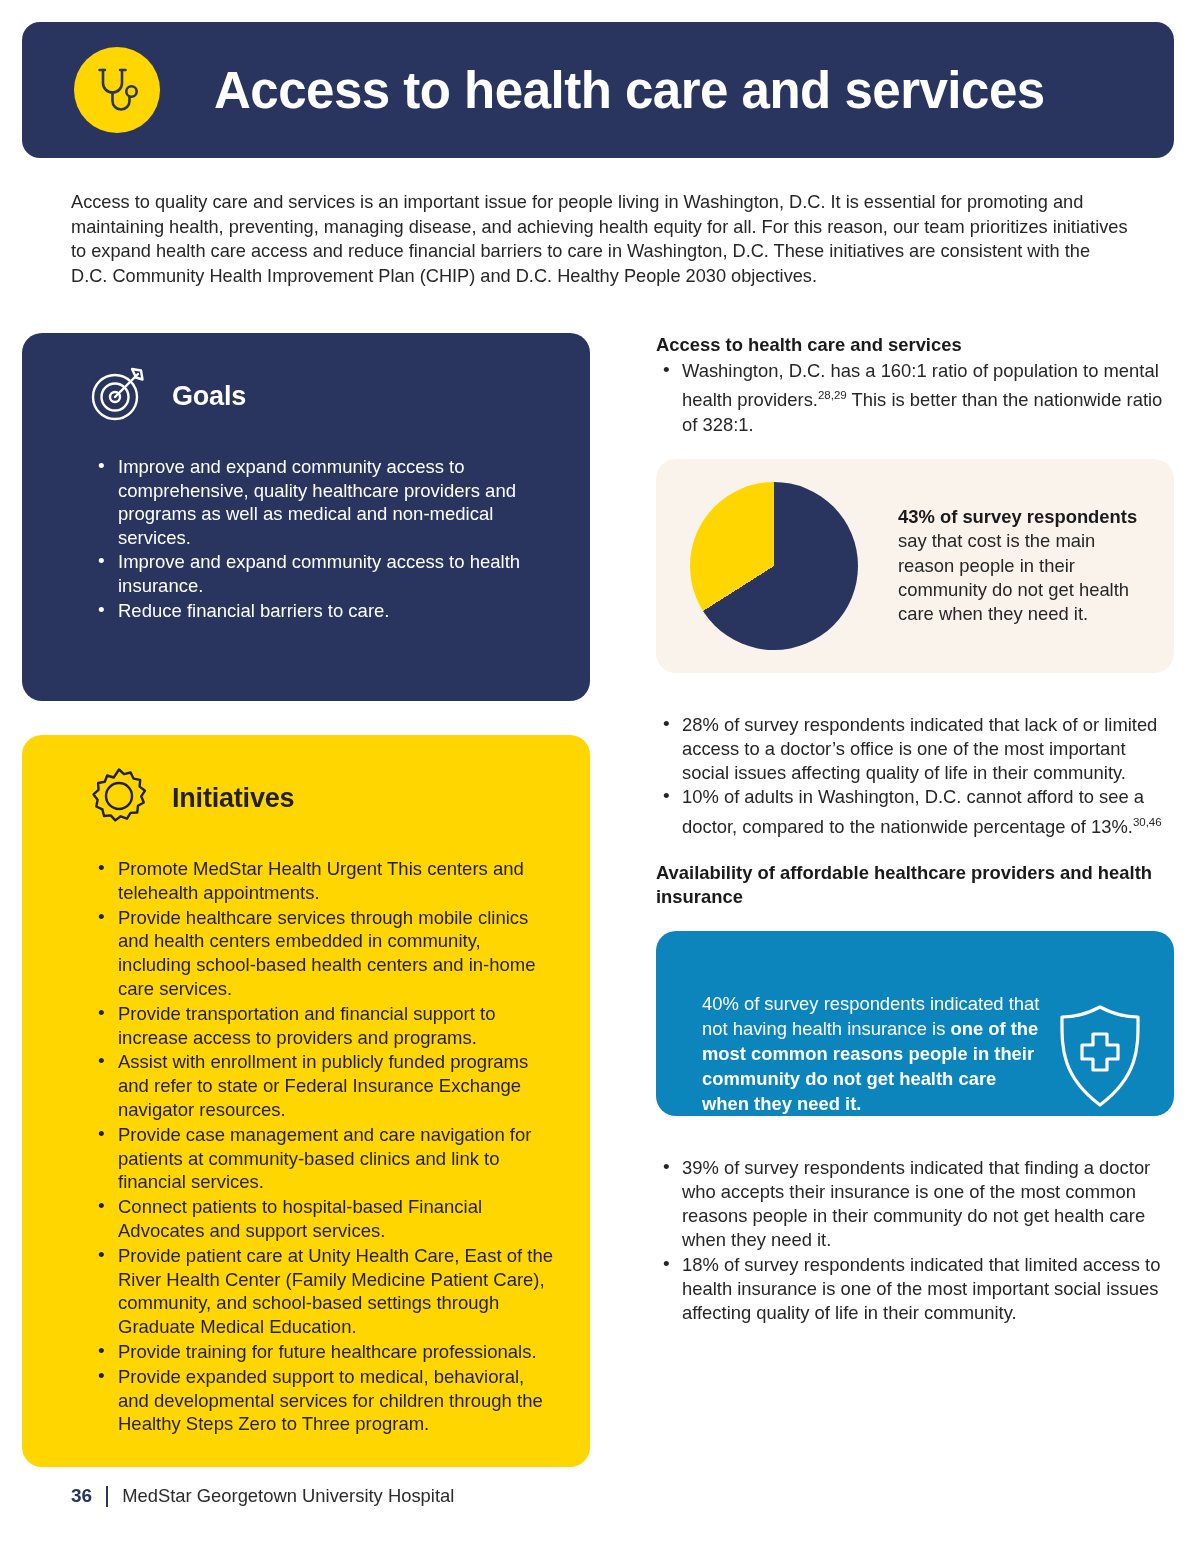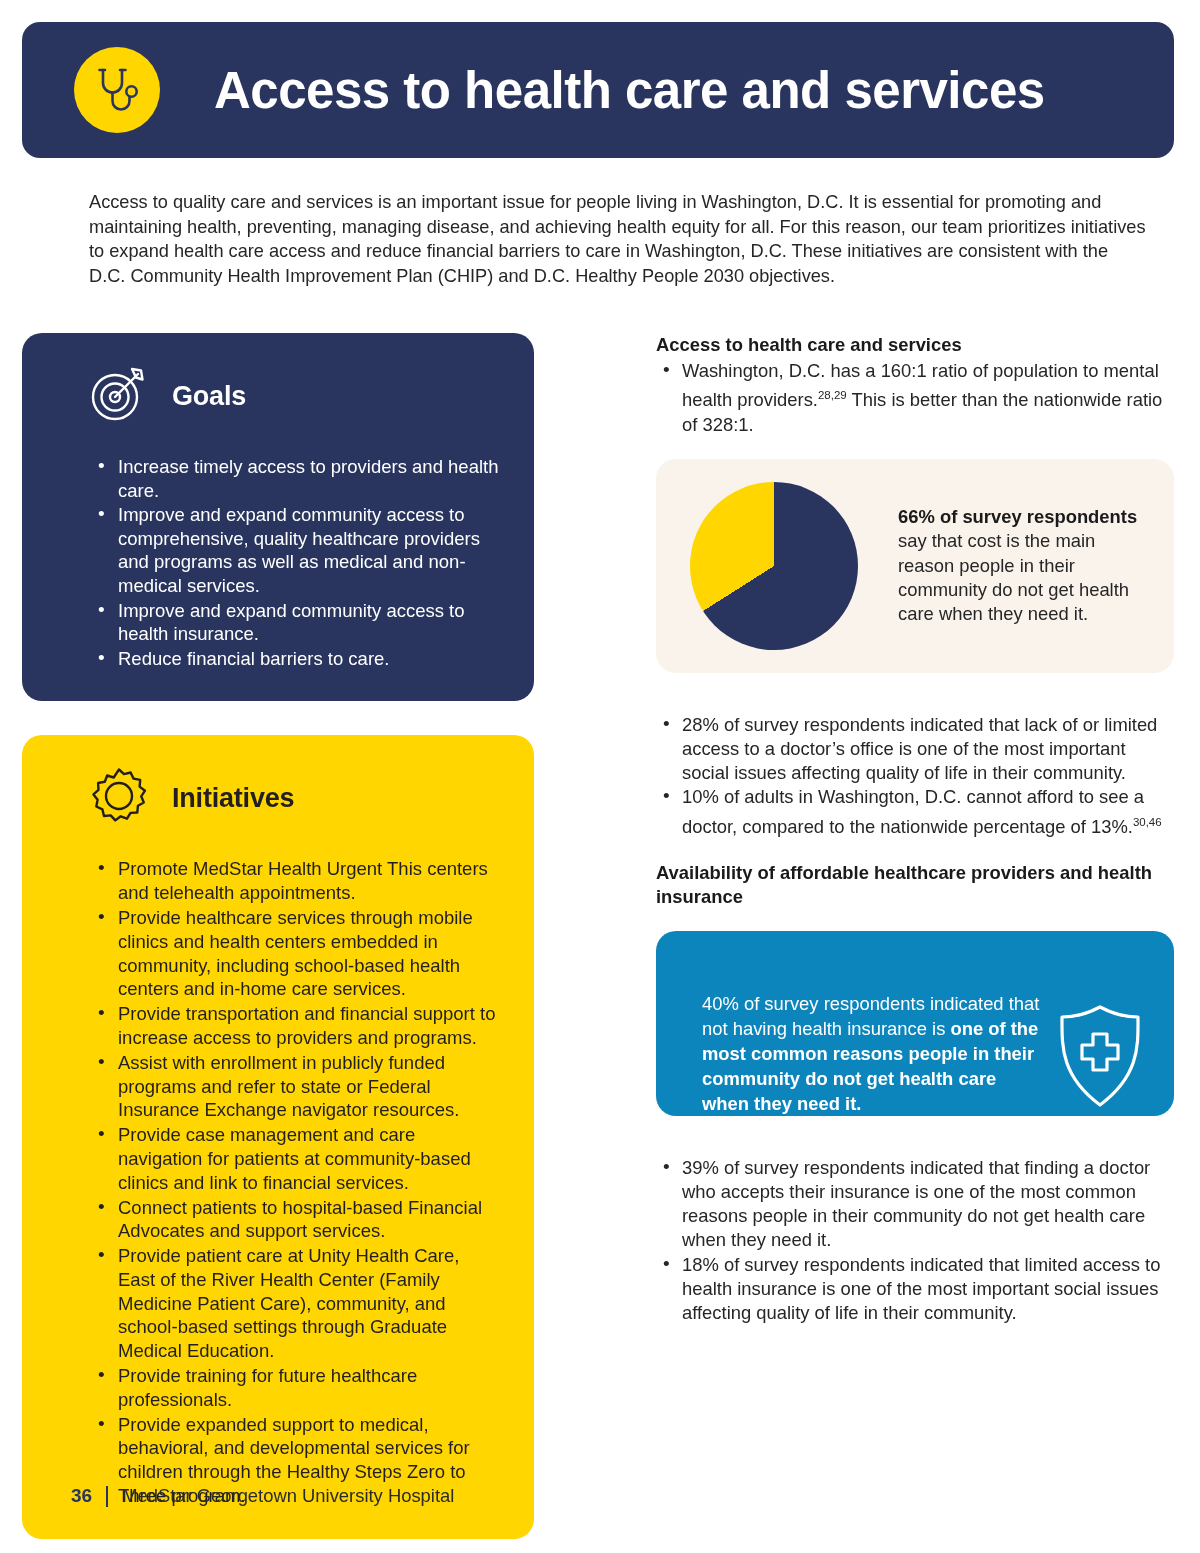--- a/index.html
+++ b/index.html
@@ -49,34 +49,34 @@
     color: #ffffff;
     font-size: 51px;
     font-weight: bold;
     letter-spacing: -0.5px;
     line-height: 1;
   }
 
   
   .intro {
     position: absolute;
-    left: 89px;
+    left: 71px;
     top: 190px;
     width: 1060px;
     font-size: 18.2px;
     line-height: 24.6px;
     color: #262626;
   }
 
   
   .col-left {
     position: absolute;
     left: 22px;
     top: 333px;
-    width: 512px;
+    width: 568px;
   }
   .col-right {
     position: absolute;
     left: 656px;
     top: 333px;
     width: 518px;
   }
 
   
   .card {
@@ -250,21 +250,20 @@
             <circle cx="27" cy="34" r="22"></circle>
             <circle cx="27" cy="34" r="13.5"></circle>
             <circle cx="27" cy="34" r="5"></circle>
             <path d="M27 34 L50 11"></path>
             <path d="M44 6 l9 1.5 l1.5 9 l-6.5 -2 z"></path>
           </svg>
         </span>
         <span class="card-title">Goals</span>
       </div>
       <ul>
-        <li>Increase timely access to providers and health care.</li>
         <li>Improve and expand community access to comprehensive, quality healthcare providers and programs as well as medical and non-medical services.</li>
         <li>Improve and expand community access to health insurance.</li>
         <li>Reduce financial barriers to care.</li>
       </ul>
     </section>
 
     <section class="card card-initiatives">
       <div class="card-head">
         <span>
           <svg width="62" height="62" viewBox="0 0 62 62" fill="none" stroke="#231F20" stroke-width="2.4" stroke-linejoin="round">
@@ -291,21 +290,21 @@
   <div class="col-right">
 
     <h2 class="sec-head">Access to health care and services</h2>
     <ul class="plain">
       <li><span>Washington, D.C. has a 160:1 ratio of population to mental health providers.</span><sup>28,29</sup><span> This is better than the nationwide ratio of 328:1.</span></li>
     </ul>
 
     <div class="pie-card">
       <div class="pie" style="background: conic-gradient(#29355F 0deg 237.6deg, #FFD600 237.6deg 360deg);"></div>
       <div class="pie-text">
-        <b>66% of survey respondents</b><span> say that cost is the main reason people in their community do not get health care when they need it.</span>
+        <b>43% of survey respondents</b><span> say that cost is the main reason people in their community do not get health care when they need it.</span>
       </div>
     </div>
 
     <div class="gap-after-pie"></div>
 
     <ul class="plain">
       <li>28% of survey respondents indicated that lack of or limited access to a doctor’s office is one of the most important social issues affecting quality of life in their community.</li>
       <li><span>10% of adults in Washington, D.C. cannot afford to see a doctor, compared to the nationwide percentage of 13%.</span><sup>30,46</sup></li>
     </ul>
 

